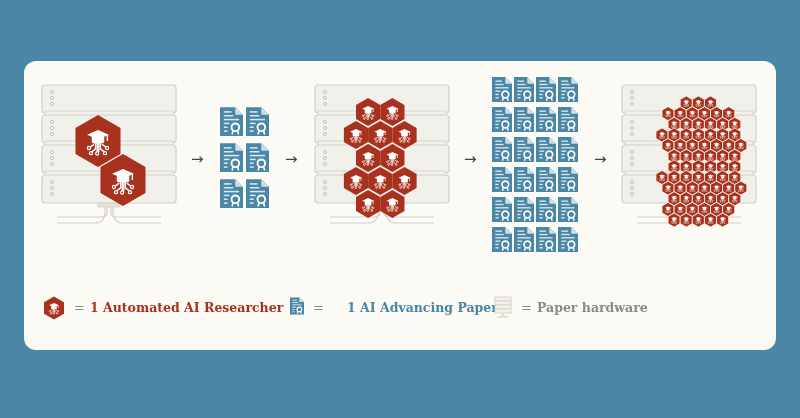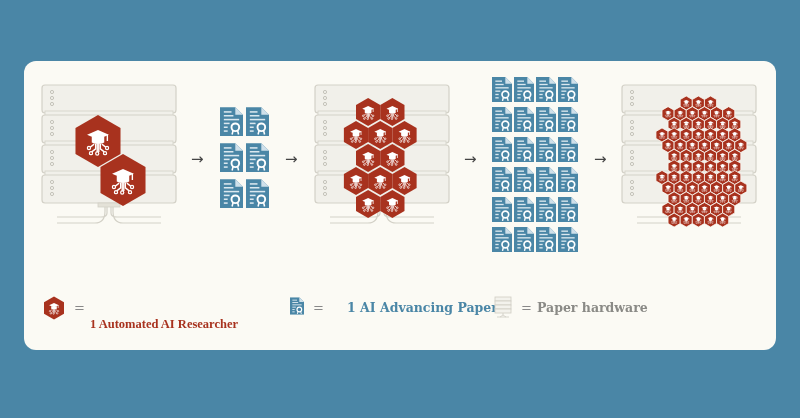--- a/index.html
+++ b/index.html
@@ -514,21 +514,21 @@
   <span class="arrow" style="left:440px;top:90px;">→</span>
   <span class="arrow" style="left:570px;top:90px;">→</span>
 
   <div>
     <div>
       <svg class="abs" style="left:19px;top:235px;" width="22" height="24" viewBox="-11 -12 22 24">
         <polygon points="0,-11.5 10,-5.75 10,5.75 0,11.5 -10,5.75 -10,-5.75" fill="#a8321e"></polygon>
         <use href="#cap-icon" x="-7" y="-7" width="14" height="14"></use>
       </svg>
       <span class="eq" style="left:50px;top:239px;">=</span>
-      <span class="legend-text" style="left:66px;top:255px;color:#a8321e;font-family:Liberation Serif, serif;">1 Automated AI Researcher</span>
+      <span class="legend-text" style="left:66px;top:239px;color:#a8321e;">1 Automated AI Researcher</span>
     </div>
     <div>
       <svg class="abs" style="left:266px;top:236px;" width="14" height="18" viewBox="0 0 12 15">
         <use href="#paper-sym" x="0" y="0" width="12" height="15"></use>
       </svg>
       <span class="eq" style="left:289px;top:239px;">=</span>
       <span class="legend-text" style="left:287px;top:239px;color:#4a86a6;margin-left:36px;">1 AI Advancing Paper</span>
     </div>
     <div>
       <svg class="abs" style="left:470px;top:235px;" width="18" height="22" viewBox="0 0 18 22">

